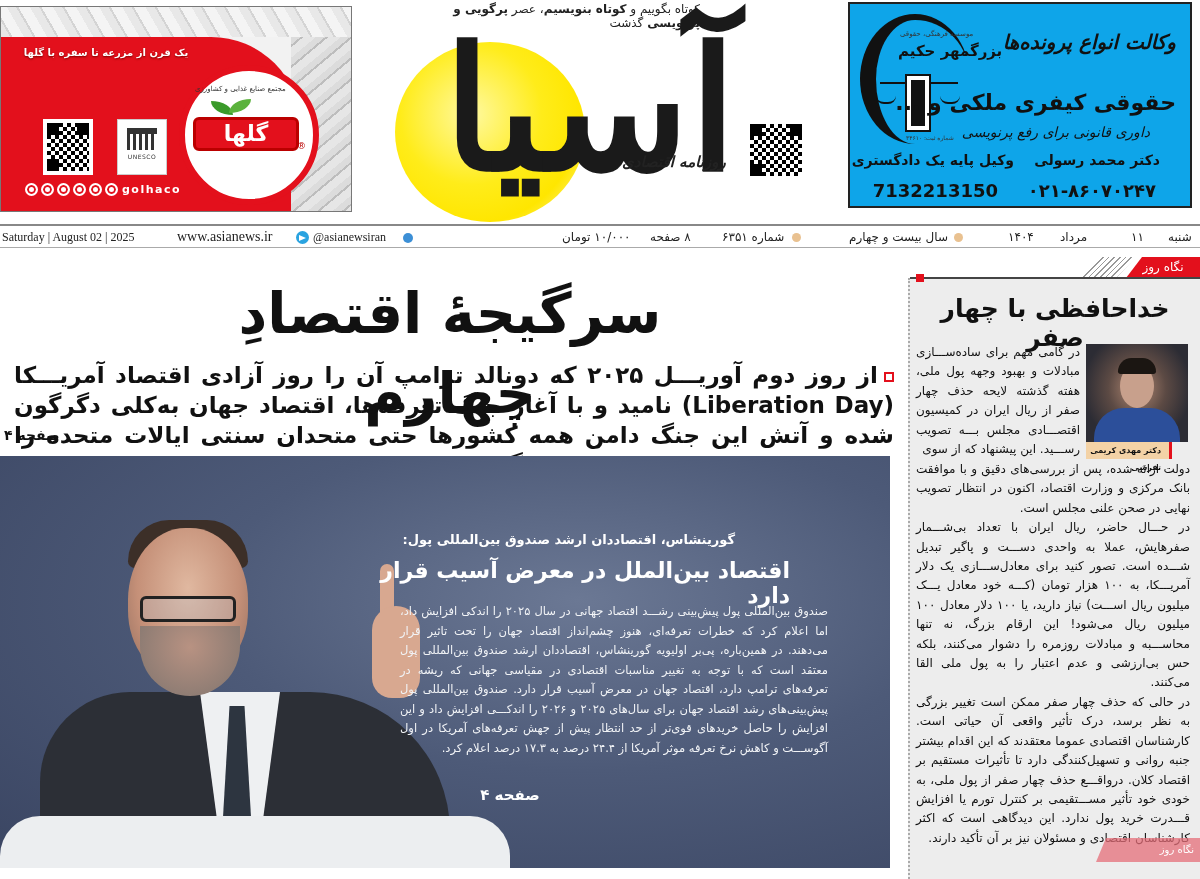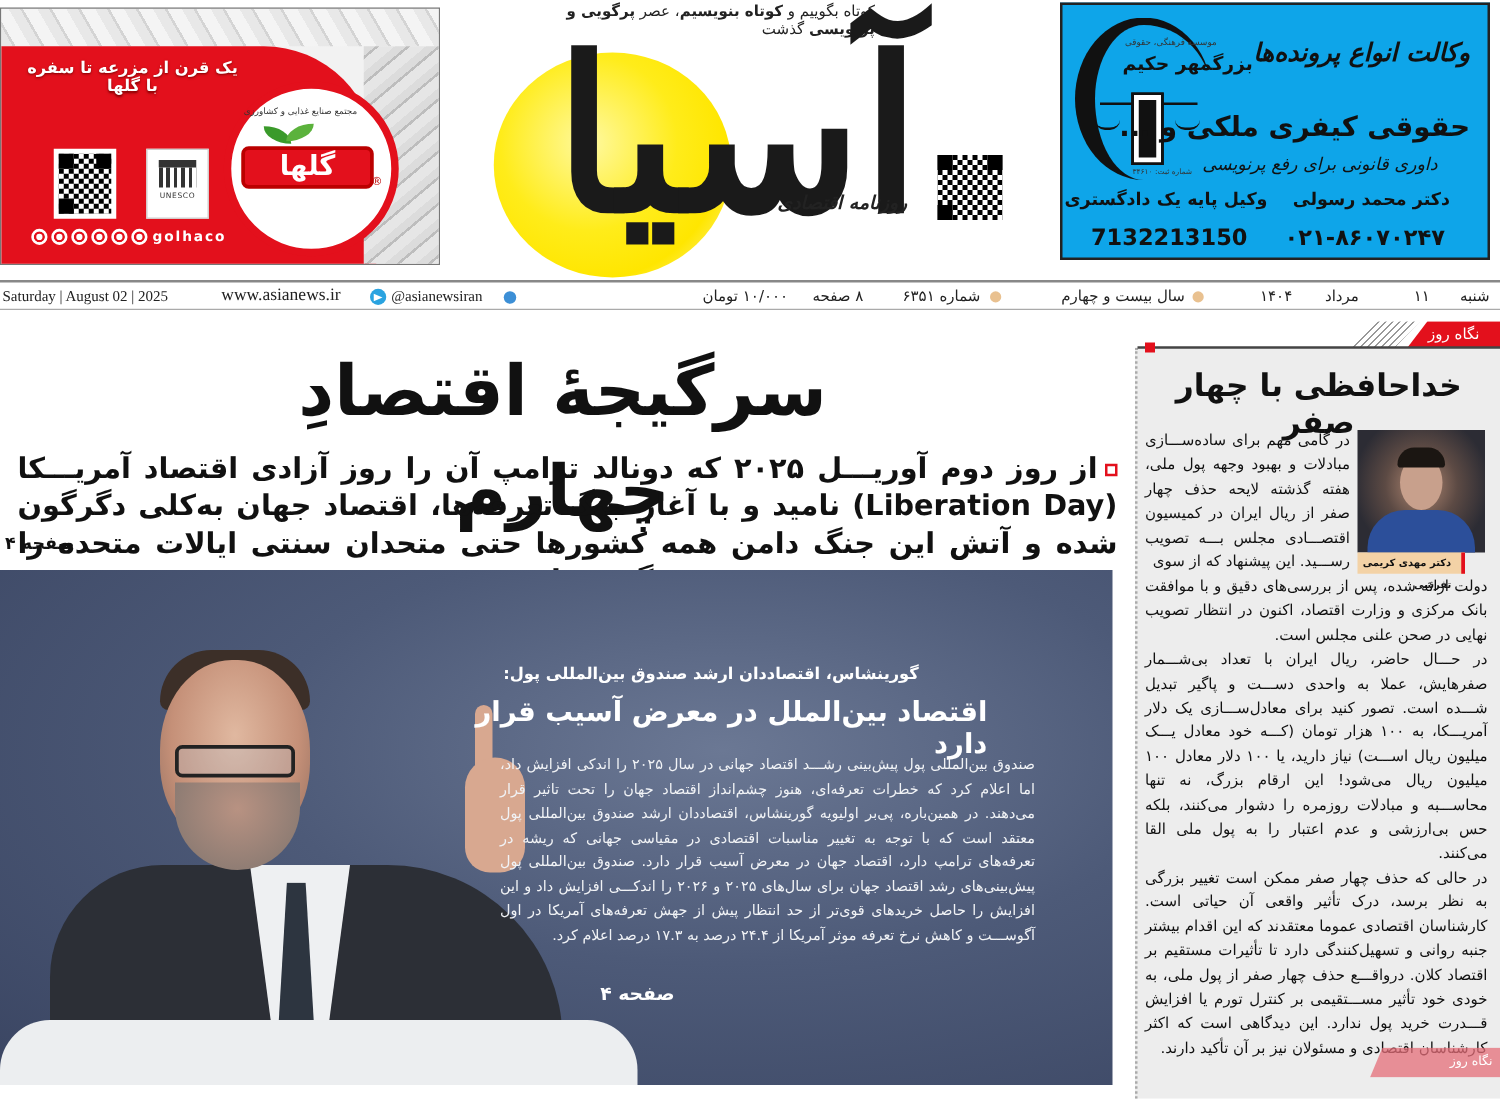--- a/index.html
+++ b/index.html
@@ -18,21 +18,21 @@
   .ad-left .red-panel {
     position: absolute; left: 0; top: 30px; width: 300px; height: 182px;
     background: #e3101c; border-top-right-radius: 90px 90px;
   }
   .ad-left .herb-right {
     position: absolute; right: 0; top: 30px; width: 60px; height: 180px;
     background: repeating-linear-gradient(140deg, #dcdcdc 0 6px, #bdbdbd 6px 8px, #e6e6e6 8px 16px);
   }
   .ad-left .slogan {
     position: absolute; left: 20px; top: 40px; width: 170px; text-align: center;
-    color: #fff; font-weight: bold; font-size: 13px; direction: rtl;
+    color: #fff; font-weight: bold; font-size: 10px; direction: rtl;
     text-shadow: 0 1px 2px #700;
   }
   .ad-left .logo-circle {
     position: absolute; left: 178px; top: 58px; width: 140px; height: 140px;
     border-radius: 50%; background: #fff; border: 6px solid #e3101c;
   }
   .ad-left .logo-caption {
     position: absolute; left: 194px; top: 78px; font-size: 7px; color: #333; direction: rtl;
   }
   .ad-left .leaf {

